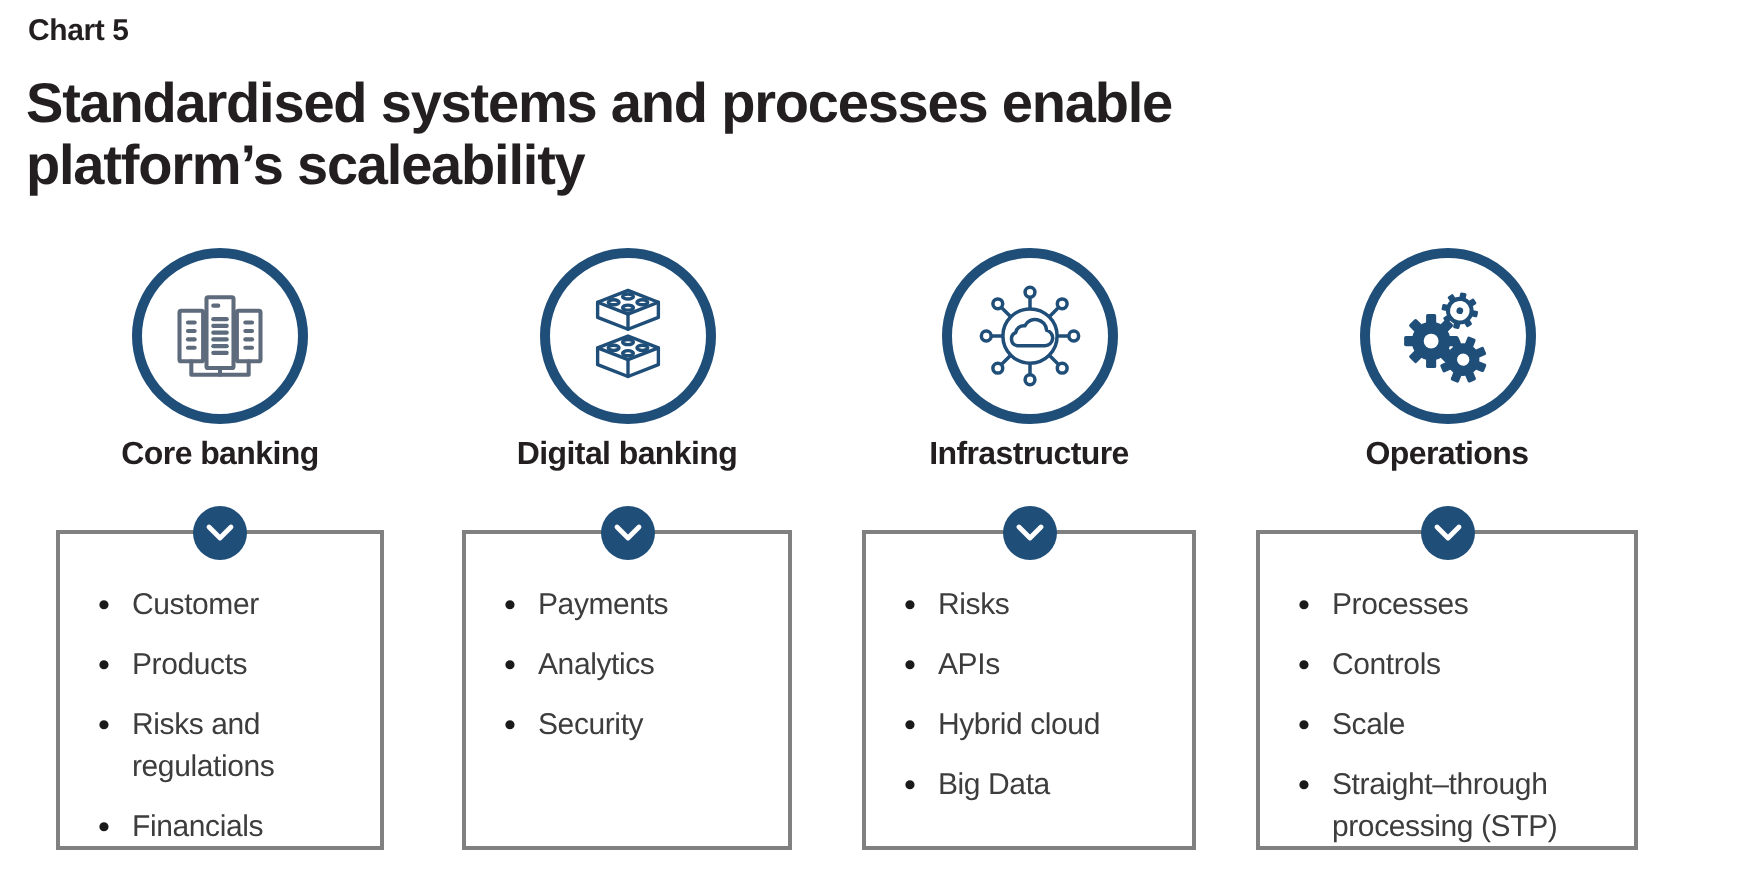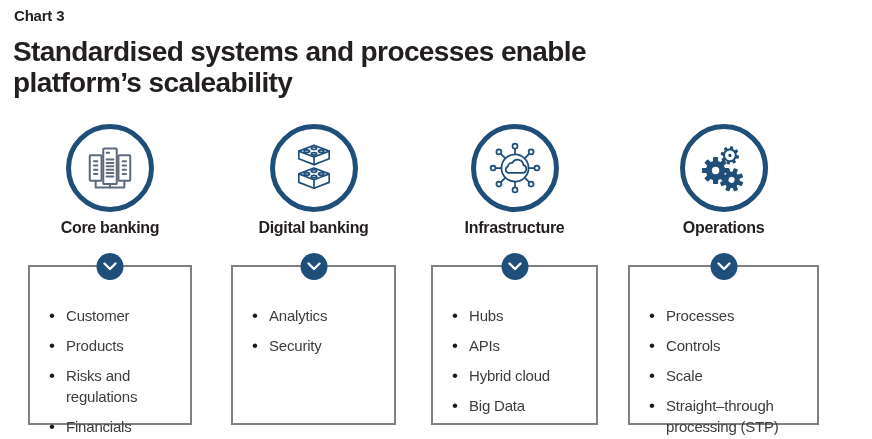--- a/index.html
+++ b/index.html
@@ -33,37 +33,37 @@
   }
   .box {
     position:relative; margin-top:24px; width:100%; height:160px;
     border:2px solid #808080; background:#ffffff;
   }
   .badge {
     position:absolute; top:-14px; left:50%; transform:translateX(-50%);
     width:27px; height:27px; border-radius:50%; background:#1f4e79;
     display:flex; align-items:center; justify-content:center;
   }
-  .list { list-style:none; padding:38px 6px 0 18px; }
+  .list { list-style:none; padding:25px 6px 0 18px; }
   .list li {
     position:relative; padding-left:18px; margin-bottom:9px;
     font-size:15px; line-height:1.4; color:#3d3d3d; letter-spacing:-0.2px;
   }
   .list li::before {
     content:"\2022"; position:absolute; left:1px; top:-1px;
     color:#1a1a1a; font-size:17px;
   }
   svg { display:block; }
 </style>
 </head>
 <body>
 
 <div class="page">
 
-  <div class="kicker">Chart 3</div>
+  <div class="kicker">Chart 5</div>
   <div class="title">Standardised systems and processes enable platform’s scaleability</div>
 
   <div class="column col-1">
     <div class="icon-circle">
       <svg width="54" height="54" viewBox="0 0 64 64" fill="none" stroke="#5e6b7c" stroke-width="2.4" stroke-linecap="round" stroke-linejoin="round">
         <rect x="8" y="17" width="14" height="30" rx="1"></rect>
         <rect x="42" y="17" width="14" height="30" rx="1"></rect>
         <rect x="24" y="9" width="16" height="42" rx="1" fill="#ffffff"></rect>
         <line x1="13" y1="24" x2="17" y2="24"></line>
           <line x1="13" y1="29" x2="17" y2="29"></line>
@@ -120,20 +120,21 @@
       </svg>
     </div>
     <div class="icon-label">Digital banking</div>
     <div class="box">
       <div class="badge">
         <svg width="27" height="27" viewBox="0 0 27 27" fill="none">
           <polyline points="8,10.5 13.5,16 19,10.5" stroke="#ffffff" stroke-width="2.4" stroke-linecap="round" stroke-linejoin="round"></polyline>
         </svg>
       </div>
       <ul class="list">
+        <li>Payments</li>
         <li>Analytics</li>
         <li>Security</li>
       </ul>
     </div>
   </div>
 
   <div class="column col-3">
     <div class="icon-circle">
       <svg width="56" height="56" viewBox="0 0 64 64" fill="none" stroke="#1f4e79" stroke-width="2" stroke-linecap="round" stroke-linejoin="round">
         <circle cx="32" cy="32" r="15.5"></circle>
@@ -157,21 +158,21 @@
       </svg>
     </div>
     <div class="icon-label">Infrastructure</div>
     <div class="box">
       <div class="badge">
         <svg width="27" height="27" viewBox="0 0 27 27" fill="none">
           <polyline points="8,10.5 13.5,16 19,10.5" stroke="#ffffff" stroke-width="2.4" stroke-linecap="round" stroke-linejoin="round"></polyline>
         </svg>
       </div>
       <ul class="list">
-        <li>Hubs</li>
+        <li>Risks</li>
         <li>APIs</li>
         <li>Hybrid cloud</li>
         <li>Big Data</li>
       </ul>
     </div>
   </div>
 
   <div class="column col-4">
     <div class="icon-circle">
       <svg width="54" height="54" viewBox="0 0 64 64">

